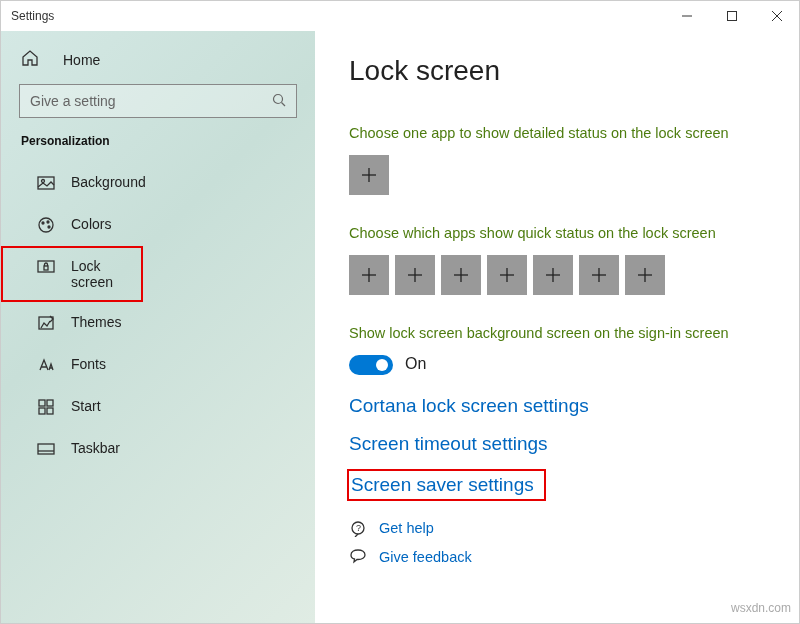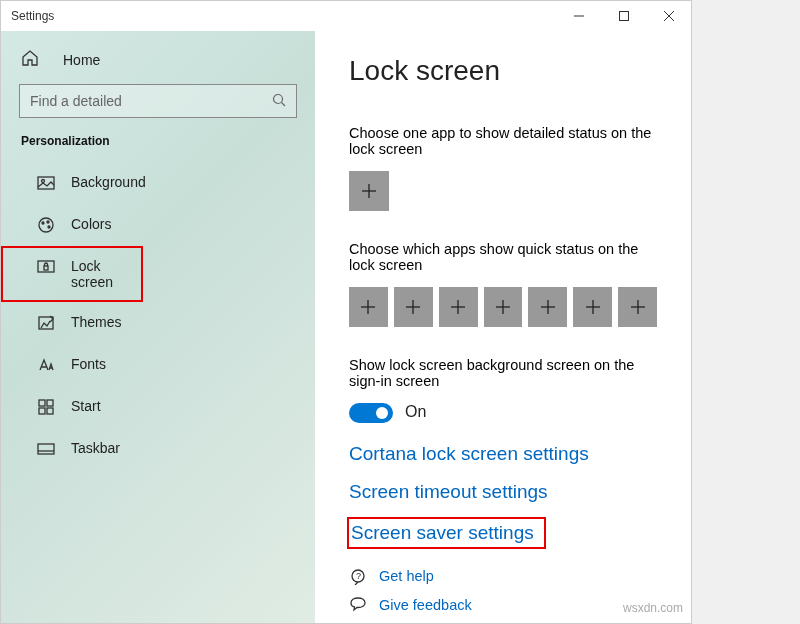--- a/index.html
+++ b/index.html
@@ -1,18 +1,18 @@
 <!DOCTYPE html>
 <html><head>
 <meta charset="utf-8">
 <style>
   * { box-sizing: border-box; margin: 0; padding: 0; font-family: "Segoe UI", Arial, sans-serif; }
   body { background: #f0f0f0; }
   .window {
-    width: 692px; height: 624px; background: #fff; position: relative;
+    width: 800px; height: 624px; background: #fff; position: relative;
     display: flex; flex-direction: column; border: 1px solid #ccc;
   }
   .titlebar {
     height: 30px; display: flex; align-items: center; justify-content: space-between;
     padding-left: 10px; font-size: 12px; color: #333;
   }
   .win-controls { display: flex; }
   .win-btn { width: 45px; height: 30px; display: flex; align-items: center; justify-content: center; }
   .win-btn svg { stroke: #333; stroke-width: 1; fill: none; }
   .body { flex: 1; display: flex; overflow: hidden; }
@@ -34,21 +34,21 @@
     display: flex; gap: 16px; padding: 12px 36px;
     font-size: 14px; color: #222;
   }
   .nav-item .ico { width: 18px; height: 18px; display: flex; align-items: center; justify-content: center; }
   .nav-item .ico svg { stroke: #333; stroke-width: 1.3; fill: none; }
   .highlight-red { outline: 2px solid #e60000; outline-offset: -2px; }
   .content {
     flex: 1; padding: 24px 34px 10px 34px; overflow-y: auto; color: #222;
   }
   .page-title { font-size: 28px; font-weight: 400; margin-bottom: 38px; }
-  .section-label { font-size: 14.5px; margin-bottom: 14px; color: #000000; }
+  .section-label { font-size: 14.5px; margin-bottom: 14px; color: #4d7c0f; }
   .tile-row { display: flex; gap: 6px; margin-bottom: 30px; }
   .tile {
     width: 40px; height: 40px; background: #999; display: flex;
     align-items: center; justify-content: center;
   }
   .tile svg { stroke: #222; stroke-width: 1.3; }
   .toggle-row { display: flex; gap: 12px; margin-bottom: 20px; }
   .toggle {
     width: 44px; height: 20px; background: #0078d4; border-radius: 10px; position: relative;
   }
@@ -99,21 +99,21 @@
         <span class="ico">
           <svg width="18" height="18" viewBox="0 0 18 18">
               <path d="M2 8 L9 2 L16 8 V16 H11 V11 H7 V16 H2 Z" fill="none" stroke="#333" stroke-width="1.3"></path>
             </svg>
         </span>
         <span>Home</span>
       </div>
 
       <div class="search-wrap">
         <div class="search">
-          <span>Find a detailed</span>
+          <span>Give a setting</span>
           <span>
             <svg width="14" height="14" viewBox="0 0 14 14">
                 <circle cx="6" cy="6" r="4.5" fill="none" stroke="#666" stroke-width="1.2"></circle>
                 <line x1="9.5" y1="9.5" x2="13" y2="13" stroke="#666" stroke-width="1.2"></line>
               </svg>
           </span>
         </div>
       </div>
 
       <div class="cat-title">Personalization</div>

